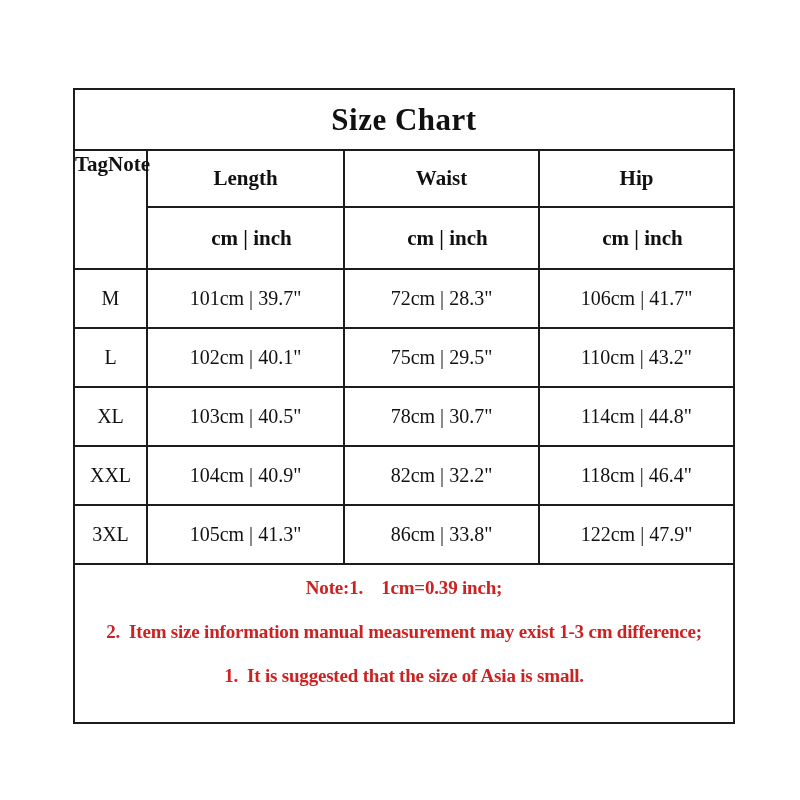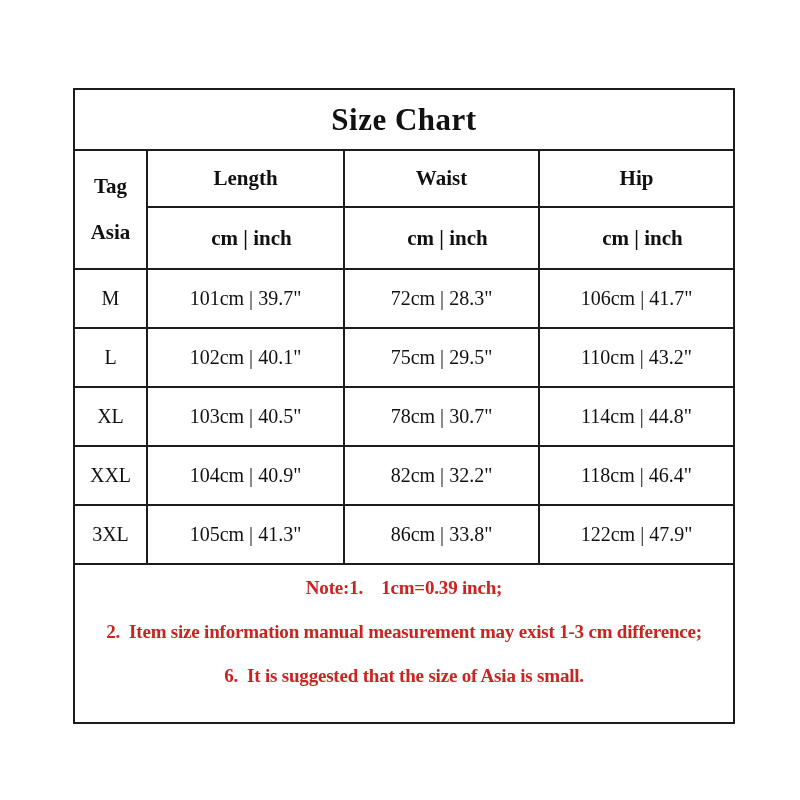--- a/index.html
+++ b/index.html
@@ -37,21 +37,21 @@
     font-size: 31px;
     font-weight: bold;
     letter-spacing: 0.5px;
   }
   td.tag-cell {
     font-size: 21px;
     font-weight: bold;
   }
   .tag-stack {
     display: flex;
-    flex-direction: column;
+    flex-direction: row;
     justify-content: space-evenly;
     height: 115px;
   }
   tr.r-head1 td { height: 55px; font-size: 21px; font-weight: bold; }
   tr.r-head2 td { height: 60px; font-size: 21px; font-weight: bold; padding-left: 12px; }
   tr.r-data td  { height: 57px; font-size: 20px; }
   td.notes-cell {
     height: 157px;
     text-align: left;
     vertical-align: top;
@@ -81,21 +81,21 @@
 
     <tbody>
         <tr class="r-title">
       <td colspan="4">Size Chart</td>
     </tr>
 
     <tr class="r-head1">
       <td rowspan="2" class="tag-cell">
         <div class="tag-stack">
           <div>Tag</div>
-          <div>Asia</div>
+          <div>Note</div>
         </div>
       </td>
       <td>Length</td>
       <td>Waist</td>
       <td>Hip</td>
     </tr>
 
     <tr class="r-head2">
       <td>cm | inch</td>
       <td>cm | inch</td>
@@ -134,18 +134,18 @@
       <td>3XL</td>
       <td>105cm | 41.3"</td>
       <td>86cm | 33.8"</td>
       <td>122cm | 47.9"</td>
     </tr>
 
     <tr class="r-notes">
       <td colspan="4" class="notes-cell">
         <div class="note-line">Note:1.    1cm=0.39 inch;</div>
         <div class="note-line">2.  Item size information manual measurement may exist 1-3 cm difference;</div>
-        <div class="note-line">6.  It is suggested that the size of Asia is small.</div>
+        <div class="note-line">1.  It is suggested that the size of Asia is small.</div>
       </td>
     </tr>
   </tbody>
     </table>
 </div>
 
 </body></html>

